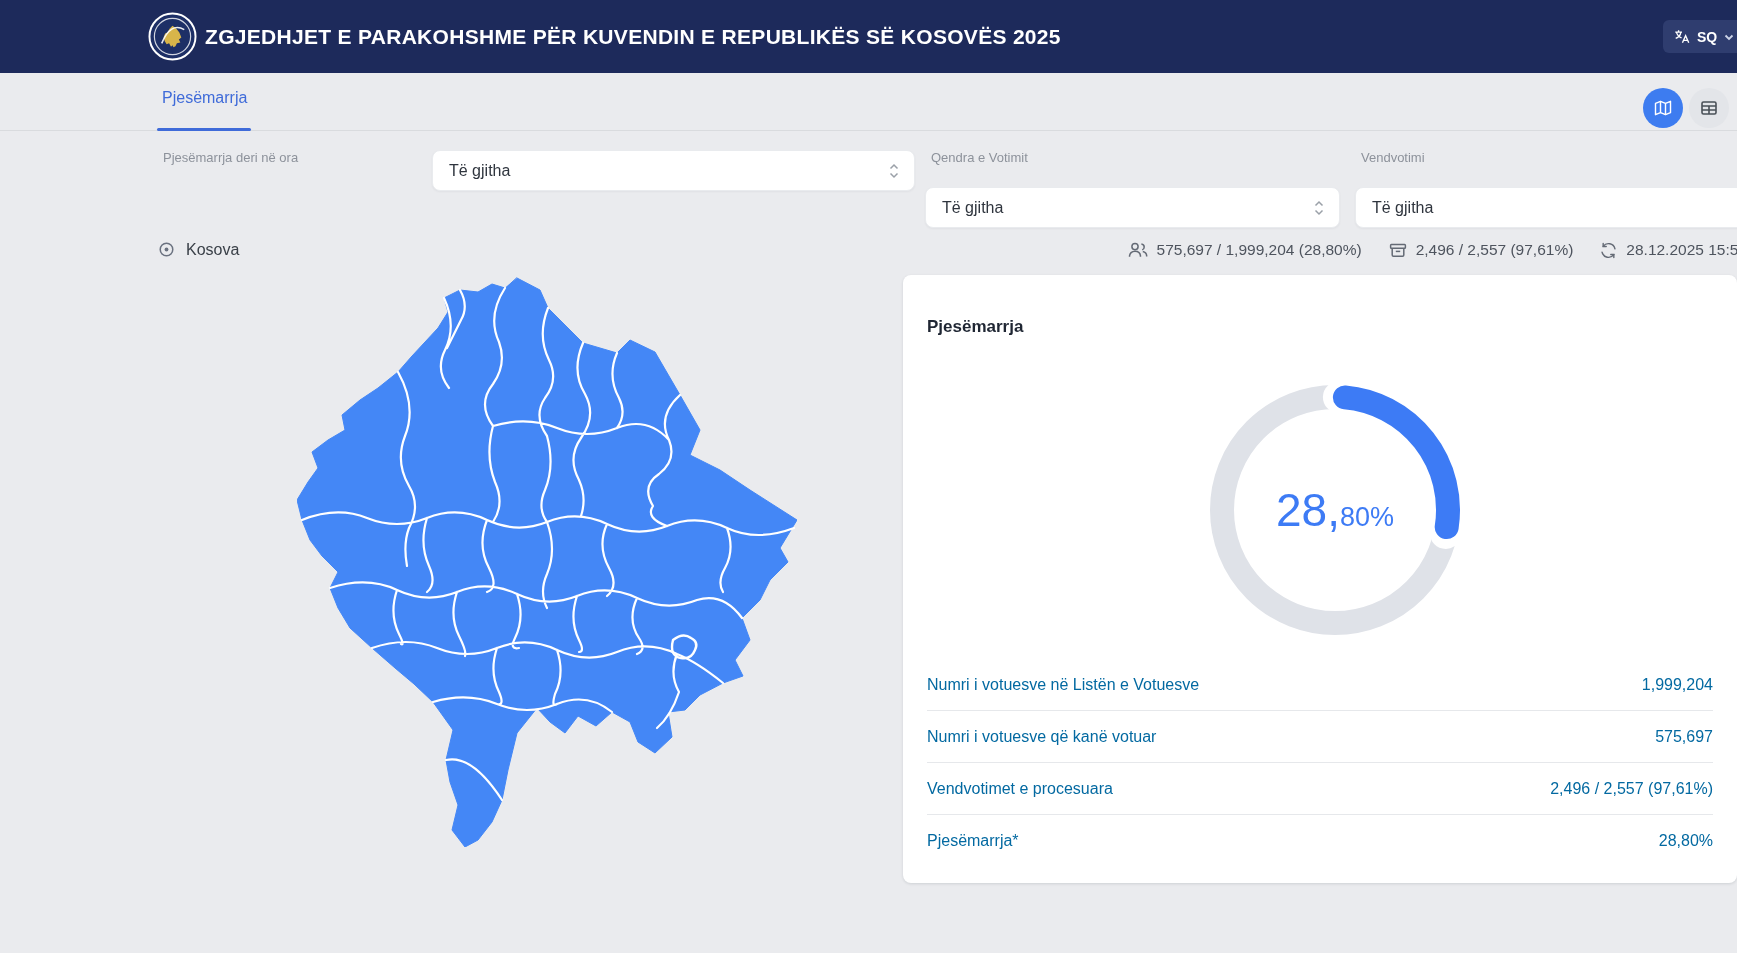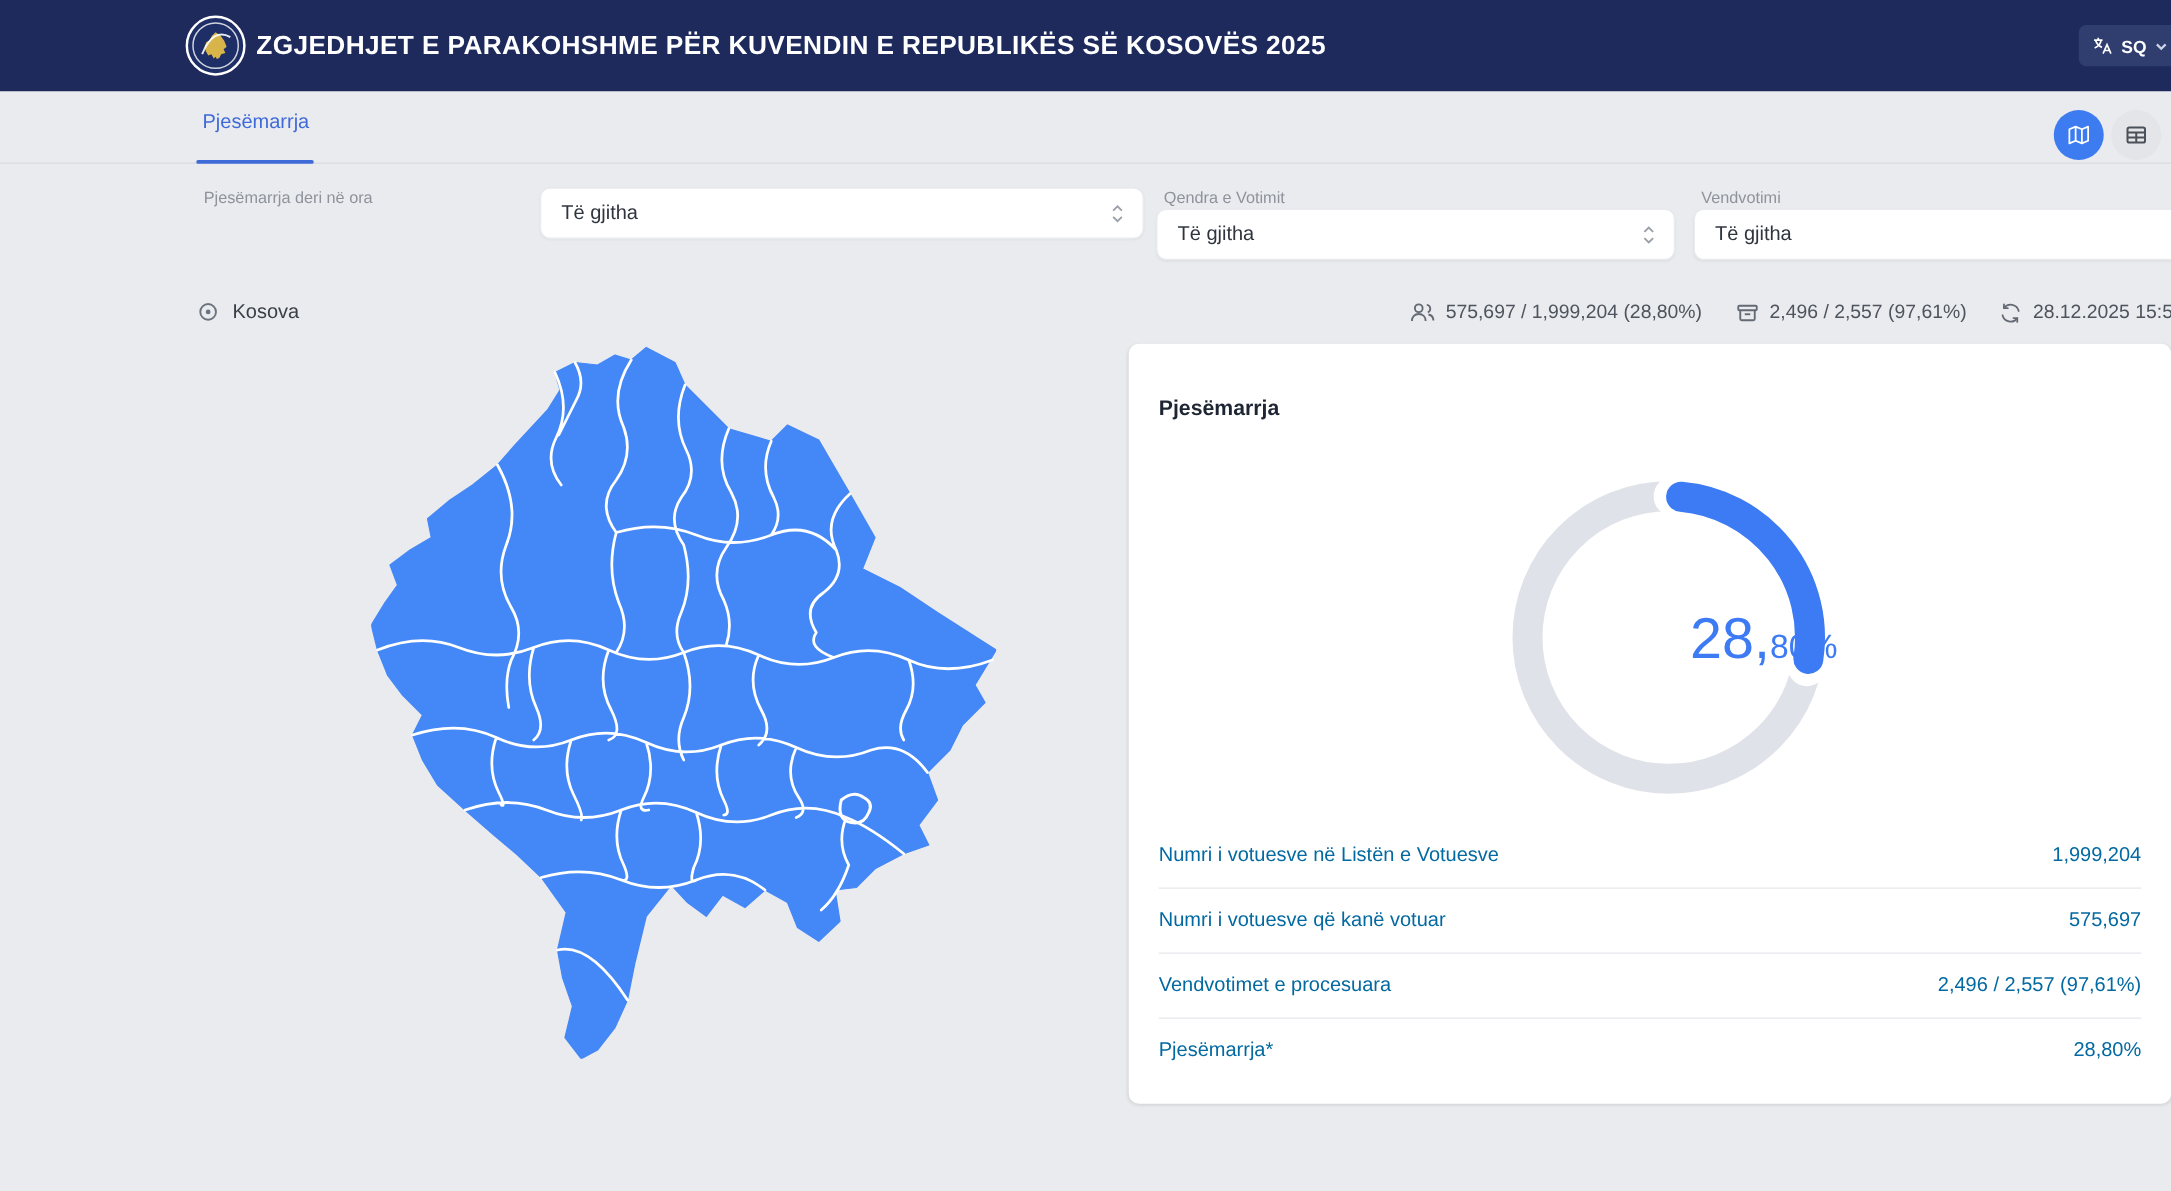--- a/index.html
+++ b/index.html
@@ -23,21 +23,21 @@
   
   .tabrow-divider { position:absolute; left:0; top:130px; width:1737px; height:1px; background:#d9dbde; }
   .tab { position:absolute; left:162px; top:89px; font-size:16px; color:#3f6bd9; cursor:pointer; }
   .tab-underline { position:absolute; left:157px; top:128px; width:94px; height:3px; background:#3f6bd9; border-radius:2px; }
   .view-btn { position:absolute; top:88px; width:40px; height:40px; border-radius:50%;
     display:flex; align-items:center; justify-content:center; cursor:pointer; }
   .view-btn.map { left:1643px; background:#3d7cf0; }
   .view-btn.table { left:1689px; background:#e3e5e9; }
   
   .filter { position:absolute; top:150px; }
-  .filter .flabel { font-size:13px; color:#8d929b; padding-left:6px; margin-bottom:2px; white-space:nowrap; }
+  .filter .flabel { font-size:13px; color:#8d929b; padding-left:6px; margin-bottom:22px; white-space:nowrap; }
   .filter .fselect {
     height:41px; background:#fff; border:1px solid #e9ebee; border-radius:8px;
     box-shadow:0 1px 2px rgba(30,40,60,.05); display:flex; align-items:center;
     padding:0 14px 0 16px; font-size:16px; color:#2f353e; cursor:pointer;
   }
   .fselect .fvalue { flex:1; white-space:nowrap; overflow:hidden; }
   
   .loc-row { position:absolute; left:157px; top:240px; display:flex; align-items:center; gap:10px;
     font-size:16px; color:#3a4048; }
   .stats-row { position:absolute; left:900px; top:240px; width:847px; display:flex;
@@ -46,21 +46,21 @@
   
   .map-wrap { position:absolute; left:297px; top:276px; width:500px; height:571px; }
   
   .card {
     position:absolute; left:903px; top:275px; width:834px; height:608px; background:#ffffff;
     border-radius:8px; box-shadow:0 1px 3px rgba(27,35,50,.13);
   }
   .card-title { position:absolute; left:24px; top:42px; font-size:17px; font-weight:bold; color:#1f2633; }
   .donut-box { position:absolute; left:50%; top:100px; width:270px; height:270px; transform:translateX(calc(-50% + 15px)); }
   .donut-center {
-    position:absolute; inset:0; display:flex; align-items:center; justify-content:flex-end;
+    position:absolute; inset:0; display:flex; align-items:center; justify-content:center;
     color:#3d7bf5;
   }
   .donut-center .big { font-size:46px; line-height:1; }
   .donut-center .small { font-size:27px; line-height:1; align-self:center; margin-top:14px; }
   .rows { position:absolute; left:24px; right:24px; top:384px; }
   .trow { height:52px; display:flex; align-items:center; justify-content:space-between;
     border-bottom:1px solid #e6e8eb; font-size:16px; color:#0369a1; }
   .trow:last-child { border-bottom:none; }
   .trow .tlabel { white-space:nowrap; }
   .trow .tvalue { white-space:nowrap; }

